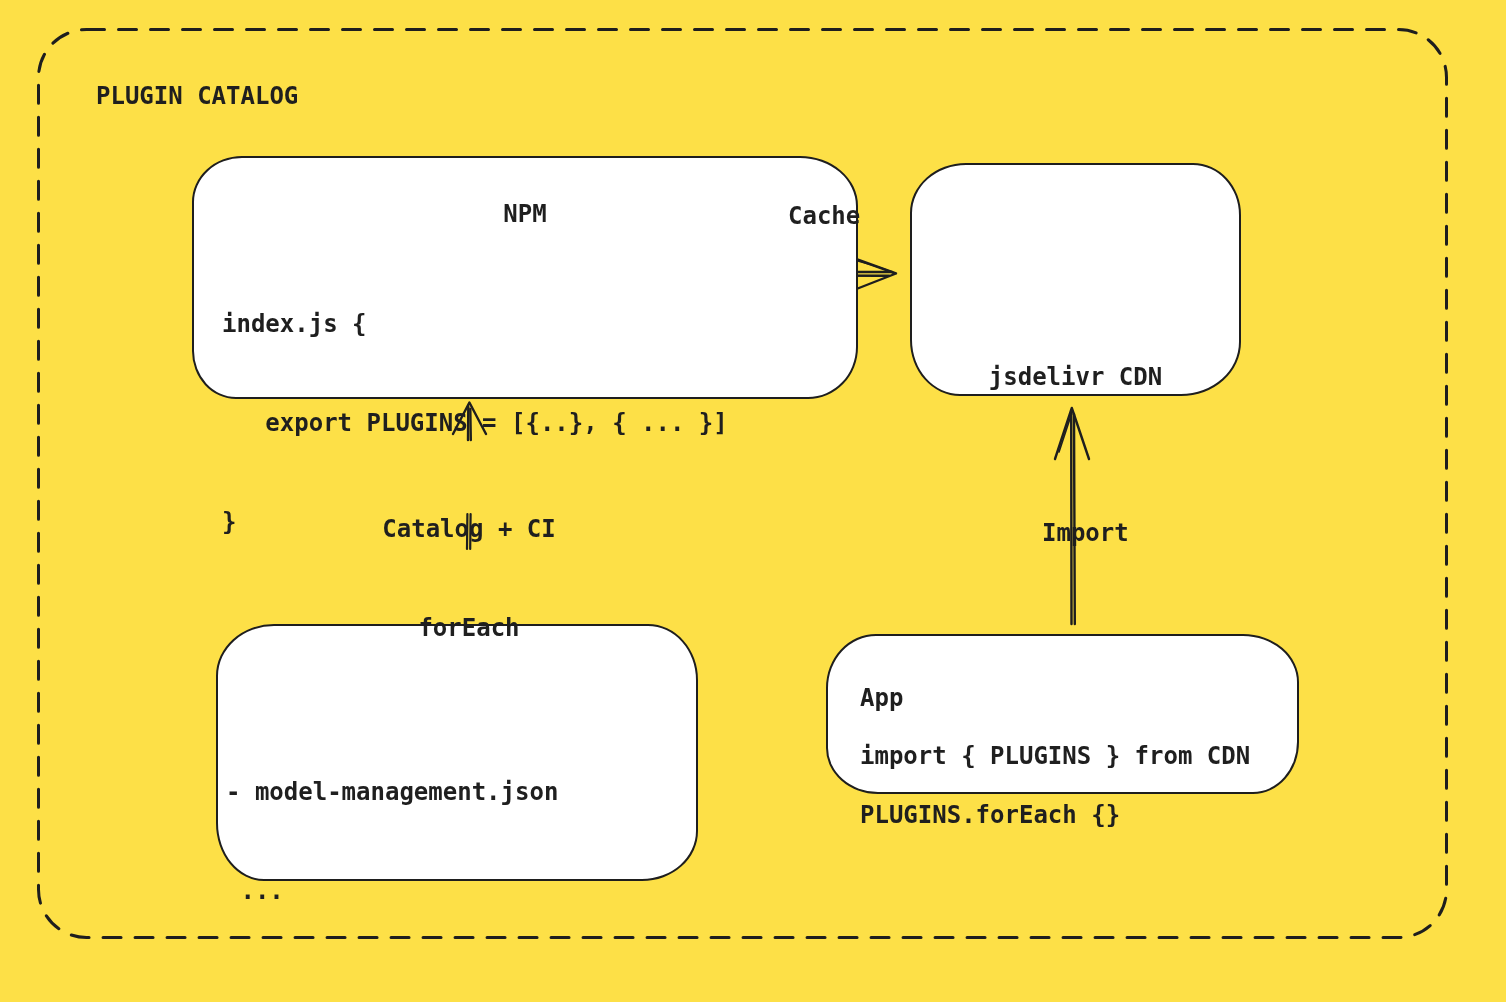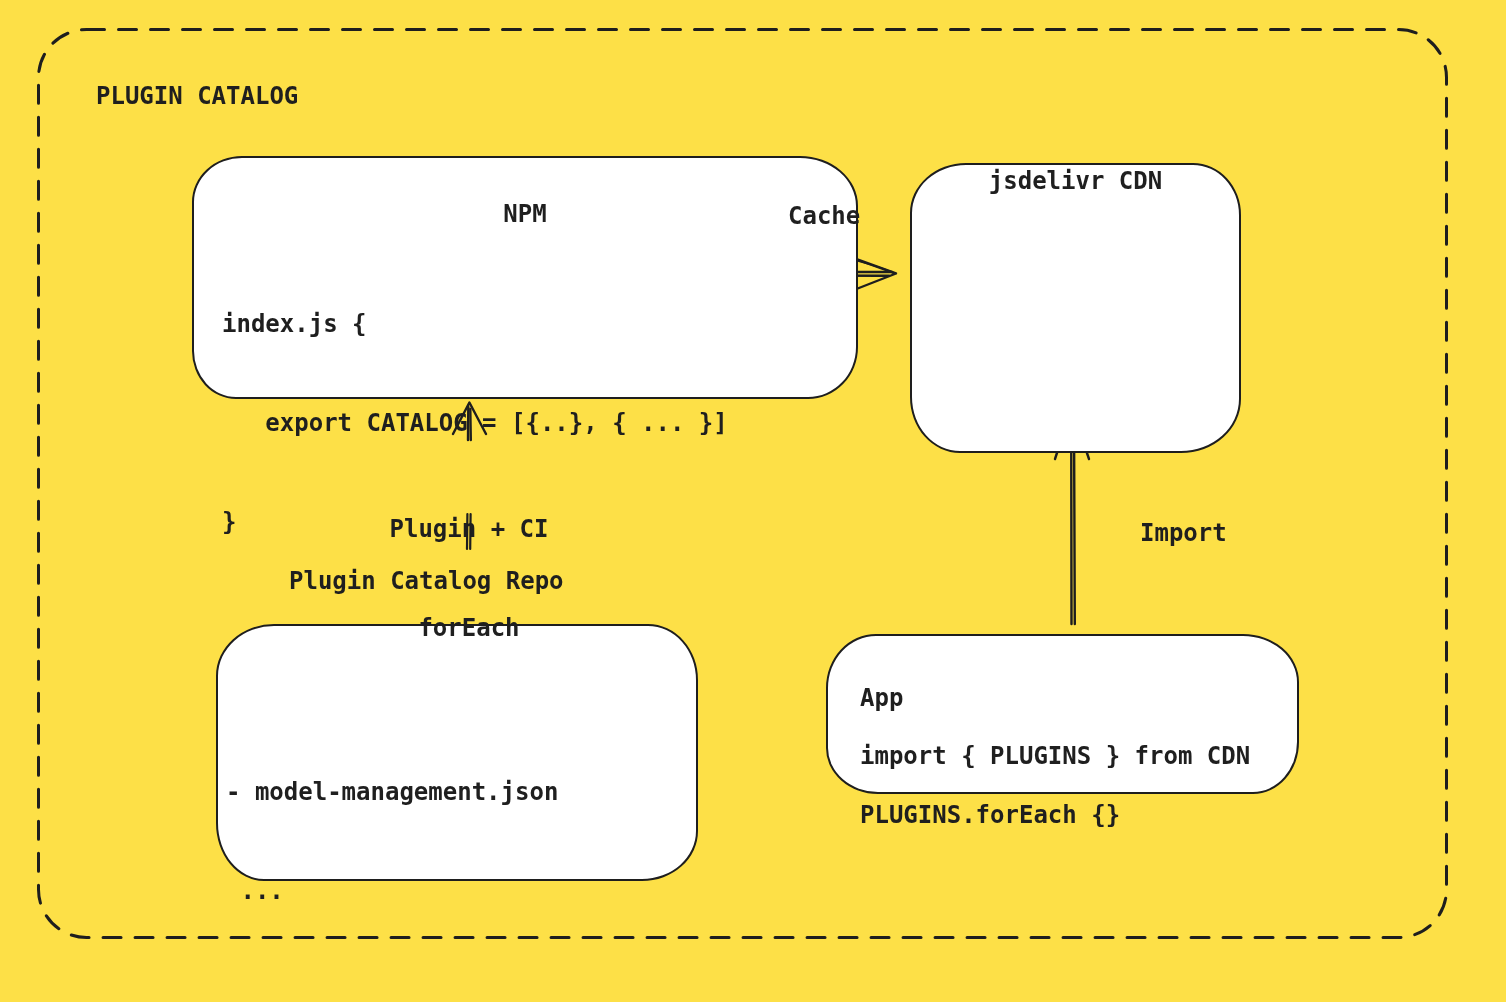--- a/index.html
+++ b/index.html
@@ -34,33 +34,33 @@
     line-height: 33px;
     white-space: pre;
     color: #1f1f1f;
     z-index: 2;
   }
   .center { text-align: center; }
 
   
   #npm-box  { left: 192px; top: 156px; width: 666px; height: 243px;
               border-radius: 50px 58px 50px 44px / 46px 50px 52px 48px; }
-  #cdn-box  { left: 910px; top: 163px; width: 331px; height: 290px;
+  #cdn-box  { left: 910px; top: 163px; width: 331px; height: 233px;
               border-radius: 56px 48px 60px 50px / 50px 52px 54px 56px;
-              display: flex; align-items: flex-start; justify-content: center; }
+              display: flex; align-items: flex-end; justify-content: center; }
   #repo-box { left: 216px; top: 624px; width: 482px; height: 257px;
               border-radius: 58px 50px 56px 48px / 52px 56px 50px 58px; }
   #app-box  { left: 826px; top: 634px; width: 473px; height: 160px;
               border-radius: 50px 56px 46px 52px / 54px 48px 52px 46px; }
 
   #diagram-title { left: 96px;  top: 80px; }
   #cache-label   { left: 788px; top: 200px; }
   #build-label   { left: 376px; top: 447px; width: 186px; }
   #repo-label    { left: 289px; top: 565px; }
-  #import-label  { left: 1140px; top: 517px; }
+  #import-label  { left: 1042px; top: 517px; }
 
   #npm-title  { left: 0; top: 40px; width: 100%; }
   #npm-code   { left: 28px; top: 84px; }
   #cdn-label  { position: static; }
   #repo-files { left: 8px; top: 84px; }
   #app-title  { left: 32px; top: 46px; }
   #app-code-1 { left: 32px; top: 104px; }
   #app-code-2 { left: 32px; top: 163px; }
 
   .inner-txt { position: absolute; font-size: 24px; font-weight: 600;
@@ -100,37 +100,36 @@
       <path d="M470.6,514 L470.2,549"></path>
     </g>
   </svg>
 
   <div class="txt" id="diagram-title">PLUGIN CATALOG</div>
 
   <div class="node" id="npm-box">
     <div class="inner-txt center" id="npm-title">NPM</div>
     <div class="inner-txt" id="npm-code">
       <div>index.js {</div>
-      <div>   export CATALOG = [{..}, { ... }]</div>
+      <div>   export PLUGINS = [{..}, { ... }]</div>
       <div>}</div>
     </div>
   </div>
 
   <div class="txt" id="cache-label">Cache</div>
 
   <div class="node" id="cdn-box">
     <div class="inner-txt" id="cdn-label">jsdelivr CDN</div>
   </div>
 
   <div class="txt center" id="build-label">
-    <div>Plugin + CI</div>
+    <div>Catalog + CI</div>
     <div>forEach</div>
   </div>
 
-  <div class="txt" id="repo-label">Plugin Catalog Repo</div>
 
   <div class="node" id="repo-box">
     <div class="inner-txt" id="repo-files">
       <div>- model-management.json</div>
       <div> ...</div>
     </div>
   </div>
 
   <div class="txt" id="import-label">Import</div>
 

